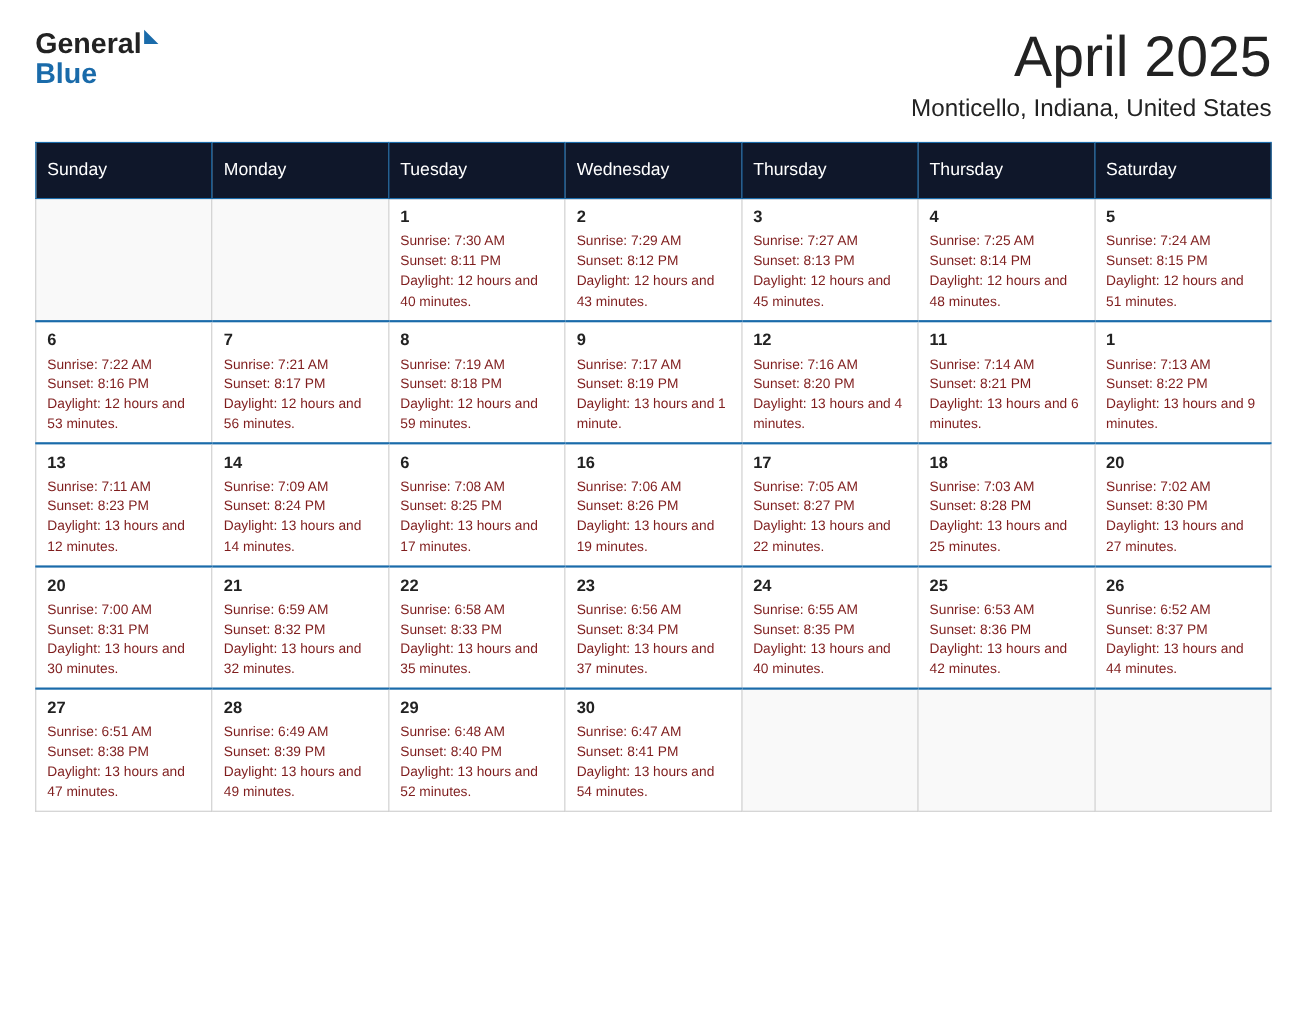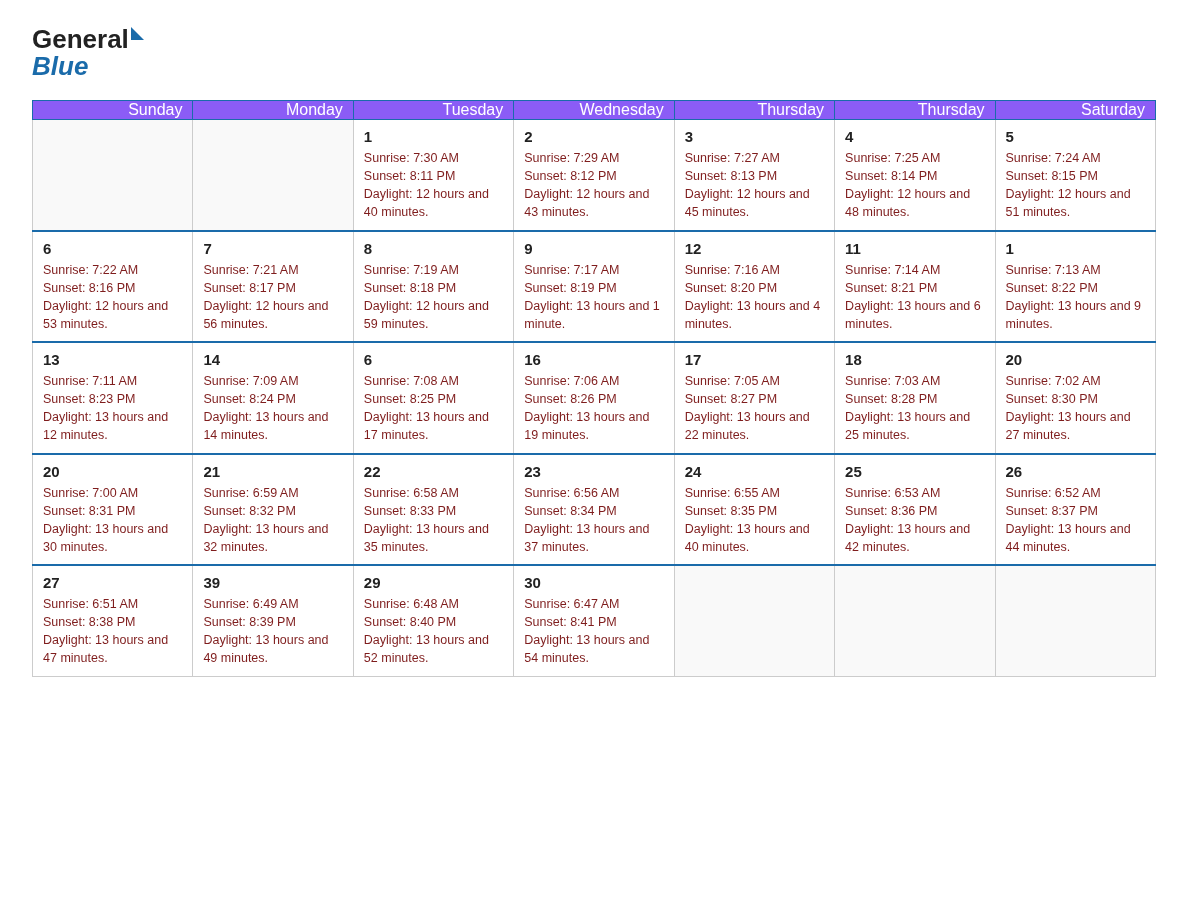--- a/index.html
+++ b/index.html
@@ -38,47 +38,47 @@
       vertical-align: middle;
       position: relative;
       top: -6px;
     }
     .logo-block {
       display: flex;
       flex-direction: column;
       align-items: flex-start;
     }
     .logo-row1 { display: flex; align-items: center; justify-content: center; }
-    .logo-row2 { display: flex; margin-top: -4px; font-style: italic; }
+    .logo-row2 { display: flex; margin-top: -4px; }
     .title-block {
       text-align: right;
     }
     .title-month {
       font-size: 52px;
       font-weight: normal;
       color: #222;
       line-height: 1.1;
     }
     .title-location {
       font-size: 22px;
       color: #222;
       margin-top: 4px;
     }
     .calendar-table {
       width: 100%;
       border-collapse: collapse;
       table-layout: fixed;
     }
     .calendar-table th {
-      background: #8b5cf6;
+      background: #0f172a;
       color: #fff;
       font-size: 16px;
       font-weight: normal;
-      padding: 0 10px;
-      text-align: right;
+      padding: 16px 10px;
+      text-align: left;
       border: 1px solid #1a6baa;
     }
     .calendar-table td {
       border: 1px solid #ccc;
       vertical-align: top;
       padding: 8px 10px;
       font-size: 13px;
       height: 110px;
     }
     .day-num {
@@ -105,20 +105,24 @@
 
 <div class="header-area">
   <div class="logo-block">
     <div class="logo-row1">
       <span class="logo-text-general">General</span>
       <span class="logo-triangle"></span>
     </div>
     <div class="logo-row2">
       <span class="logo-text-blue">Blue</span>
     </div>
+  </div>
+  <div class="title-block">
+    <div class="title-month">April 2025</div>
+    <div class="title-location">Monticello, Indiana, United States</div>
   </div>
 </div>
 
 <table class="calendar-table">
   <thead>
     <tr>
       <th>Sunday</th>
       <th>Monday</th>
       <th>Tuesday</th>
       <th>Wednesday</th>
@@ -241,21 +245,21 @@
           <span class="day-num">26</span>
           <div class="day-info">Sunrise: 6:52 AM<br>Sunset: 8:37 PM<br>Daylight: 13 hours and 44 minutes.</div>
         </td>
       </tr>
       <tr class="row-divider">
         <td>
           <span class="day-num">27</span>
           <div class="day-info">Sunrise: 6:51 AM<br>Sunset: 8:38 PM<br>Daylight: 13 hours and 47 minutes.</div>
         </td>
         <td>
-          <span class="day-num">39</span>
+          <span class="day-num">28</span>
           <div class="day-info">Sunrise: 6:49 AM<br>Sunset: 8:39 PM<br>Daylight: 13 hours and 49 minutes.</div>
         </td>
         <td>
           <span class="day-num">29</span>
           <div class="day-info">Sunrise: 6:48 AM<br>Sunset: 8:40 PM<br>Daylight: 13 hours and 52 minutes.</div>
         </td>
         <td>
           <span class="day-num">30</span>
           <div class="day-info">Sunrise: 6:47 AM<br>Sunset: 8:41 PM<br>Daylight: 13 hours and 54 minutes.</div>
         </td>

